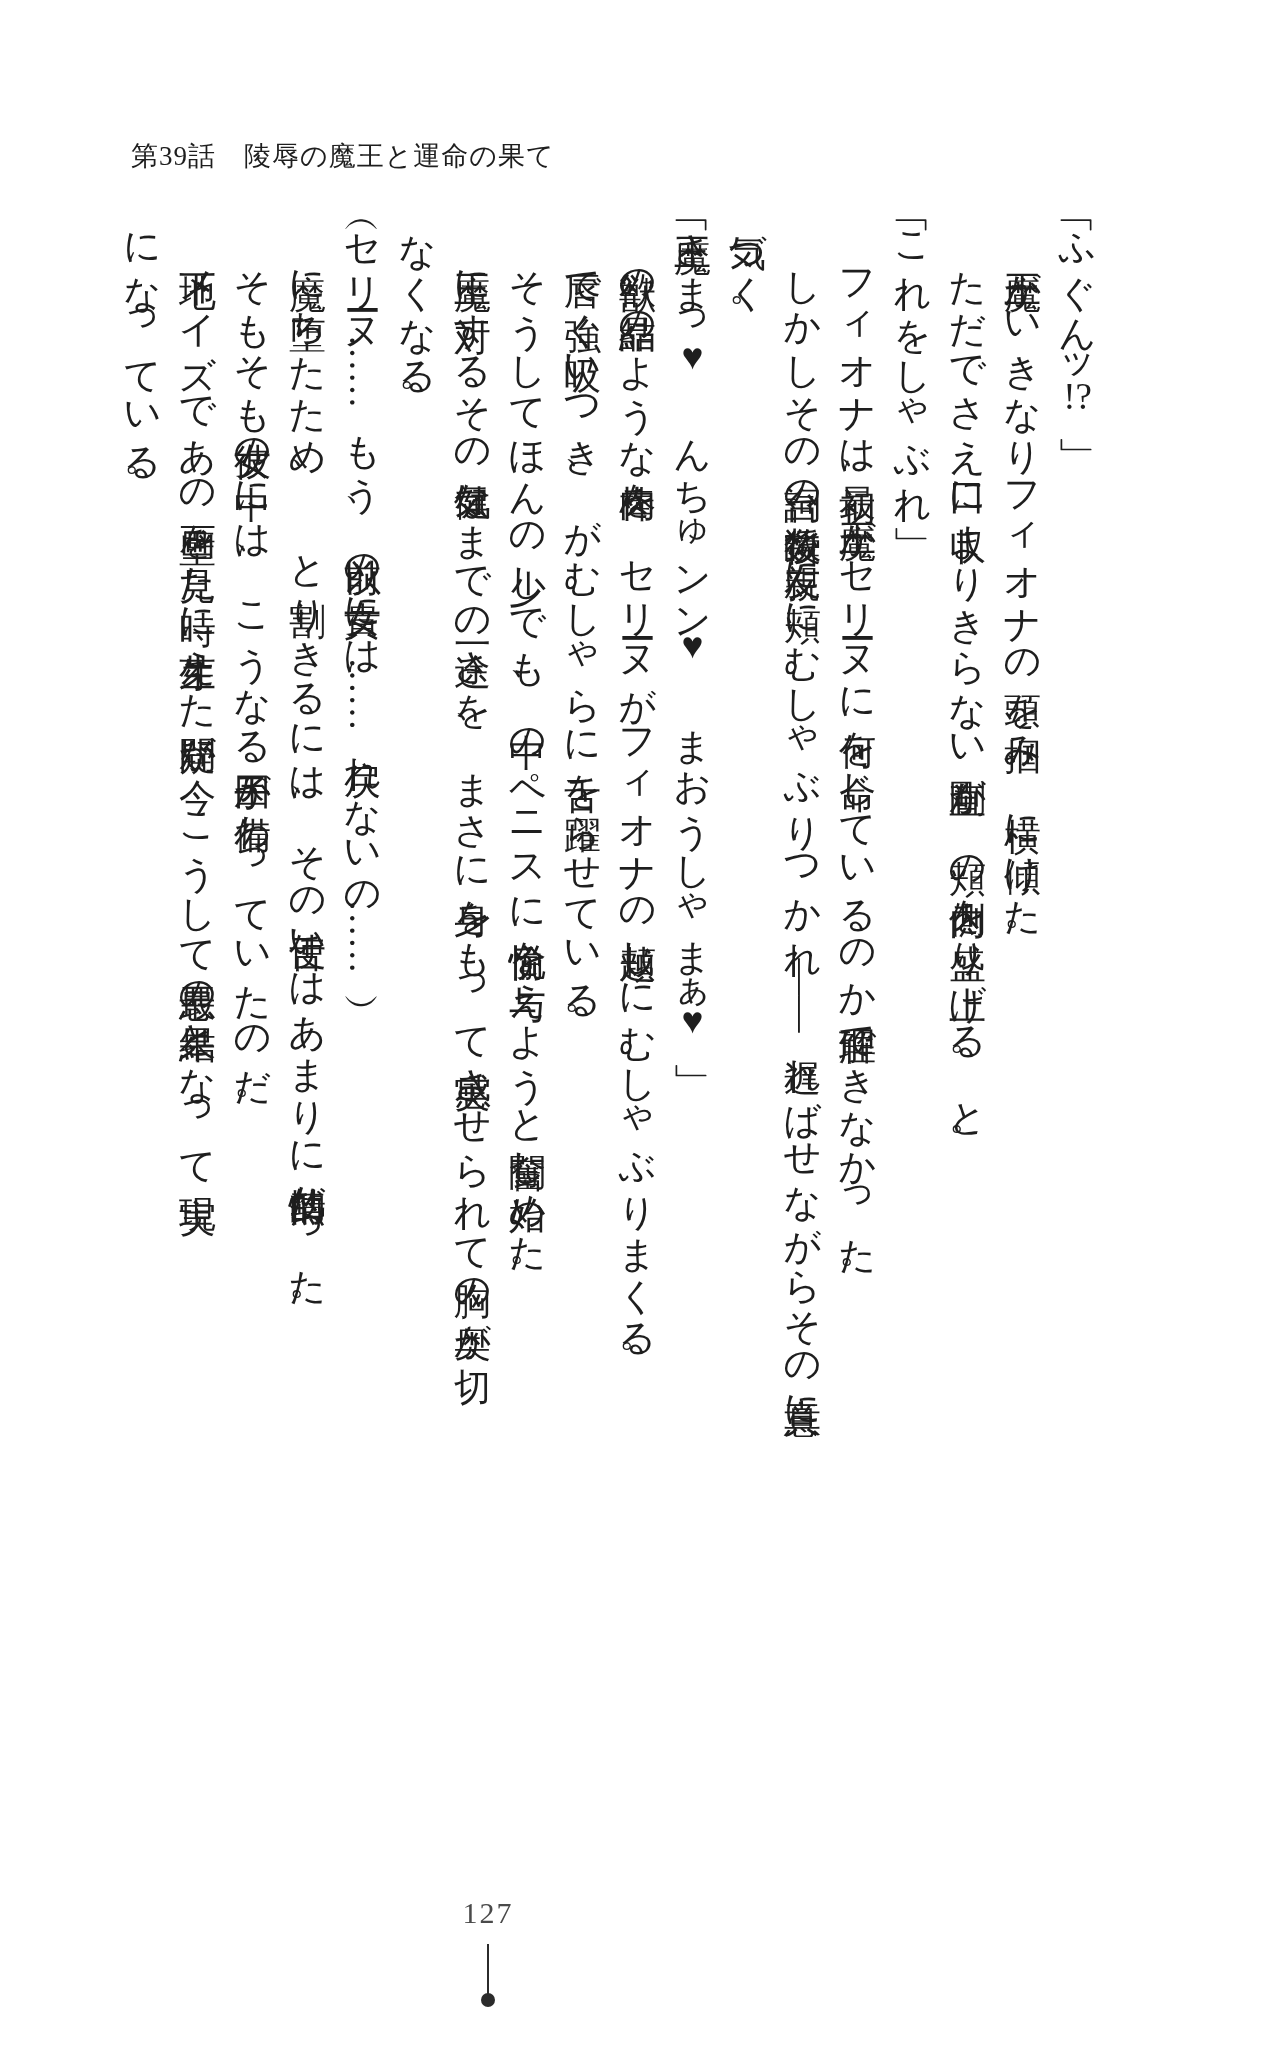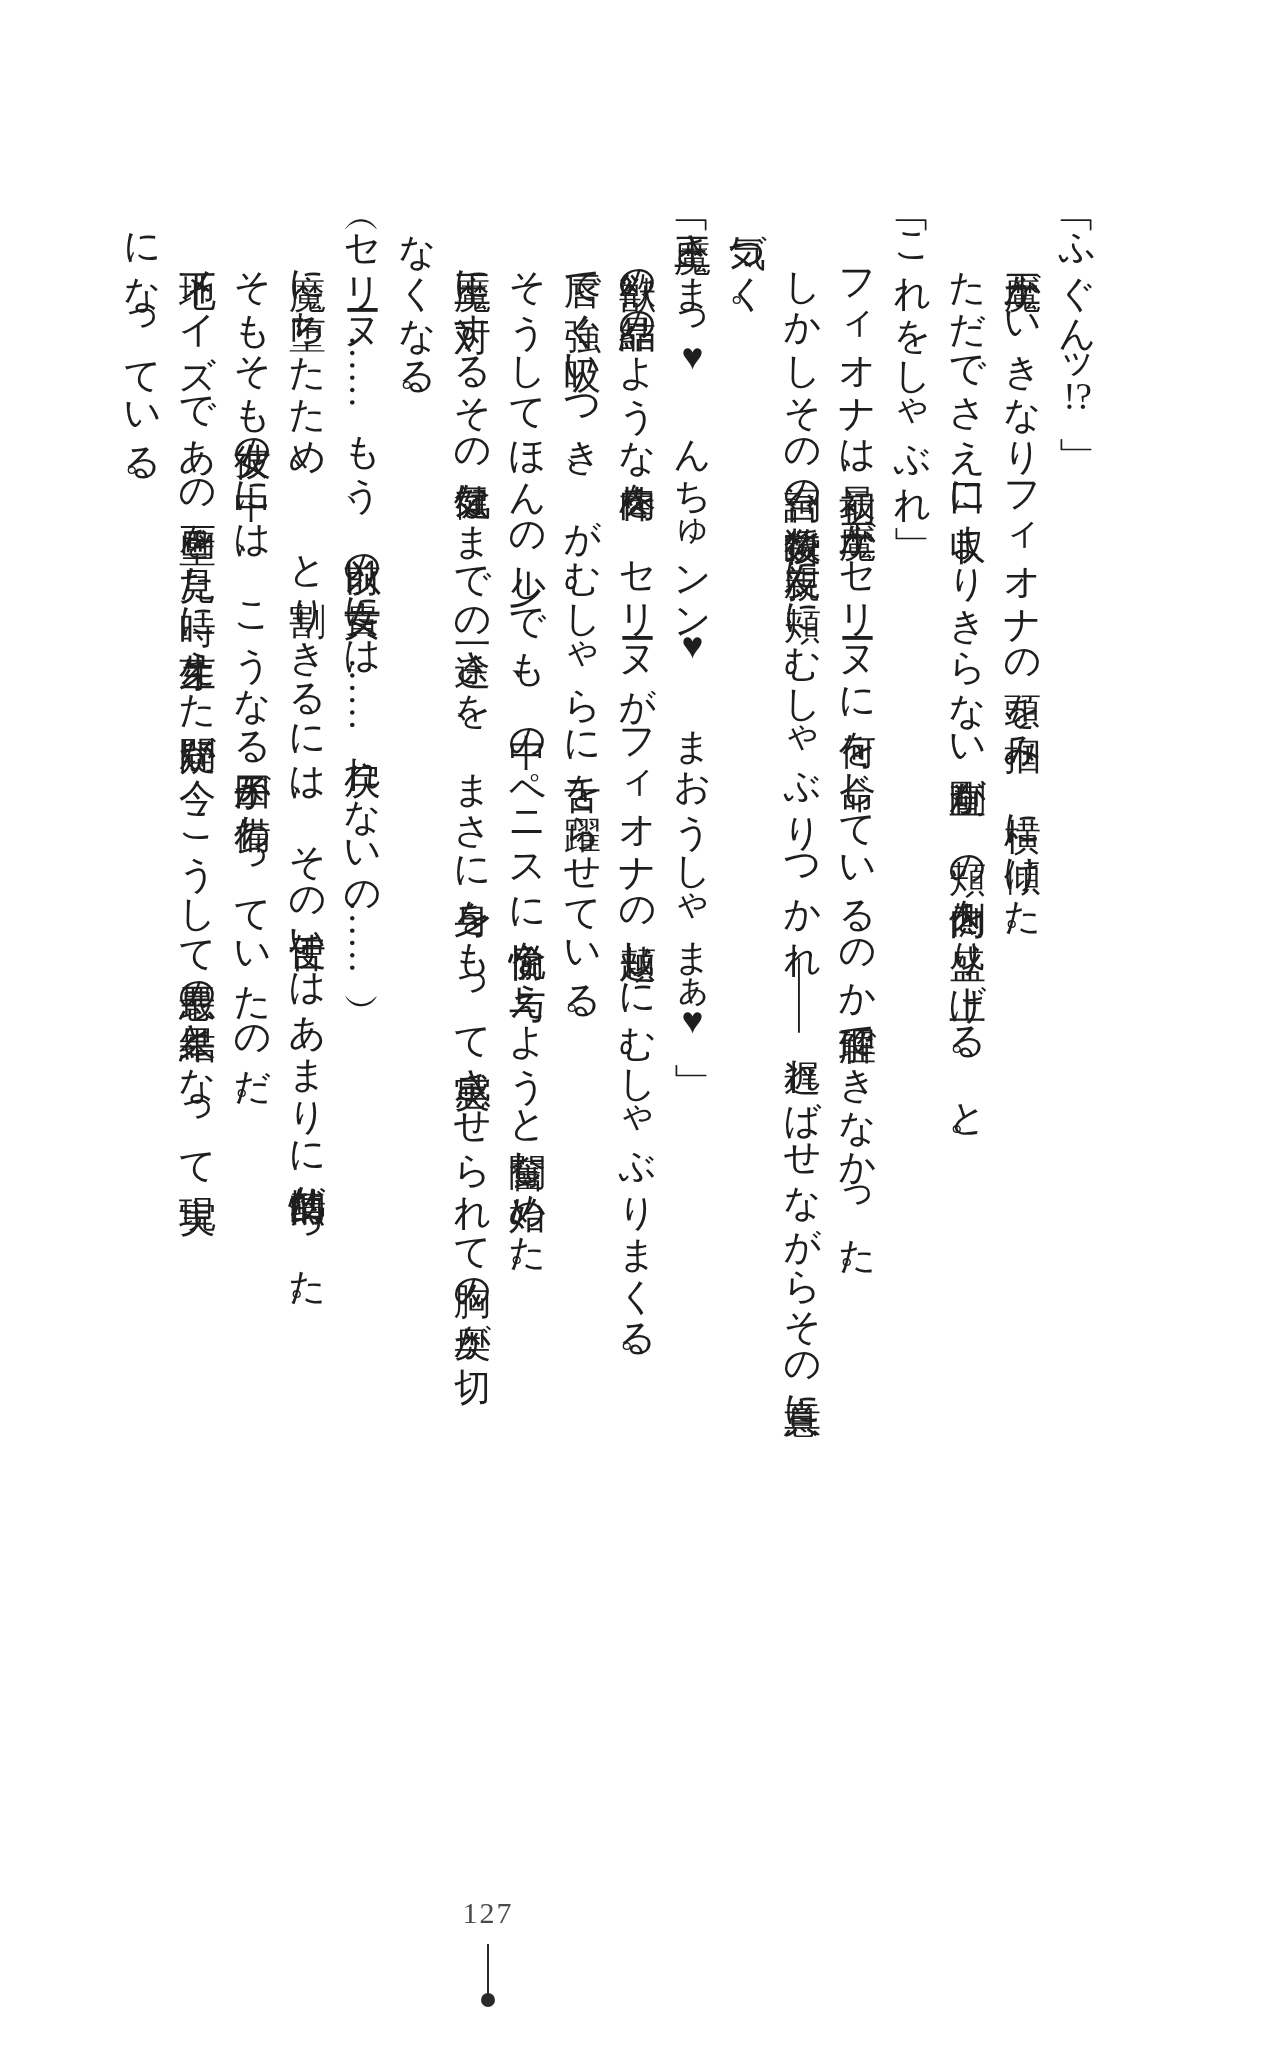--- a/index.html
+++ b/index.html
@@ -80,20 +80,21 @@
     height: 14px;
     border-radius: 50%;
     background: #2b2b2b;
   }
 </style>
 </head>
 <body>
 
 <div class="page">
 
+  <div class="chapter-header">第39話　陵辱の魔王と運命の果て</div>
 
   <div class="text-block">
       <div class="t-col">「ふぐんッ<span class="tcy">!?</span>」</div>
       <div class="t-col indent">魔王がいきなりフィオナの頭を掴み、横に傾けた。</div>
       <div class="t-col indent">ただでさえ口に収まりきらない剛直が、頬の内側を盛り上げる。と。</div>
       <div class="t-col">「これをしゃぶれ」</div>
       <div class="t-col indent">フィオナは最初、魔王がセリーヌに何を命じているのか理解できなかった。</div>
       <div class="t-col indent">しかしその台詞の数瞬後、親友に頬にむしゃぶりつかれ――遅ればせながらその真意に</div>
       <div class="t-col">気づく。</div>
       <div class="t-col">「魔王さまっ♥　んちゅンン♥　まおうしゃまぁ♥」</div>

